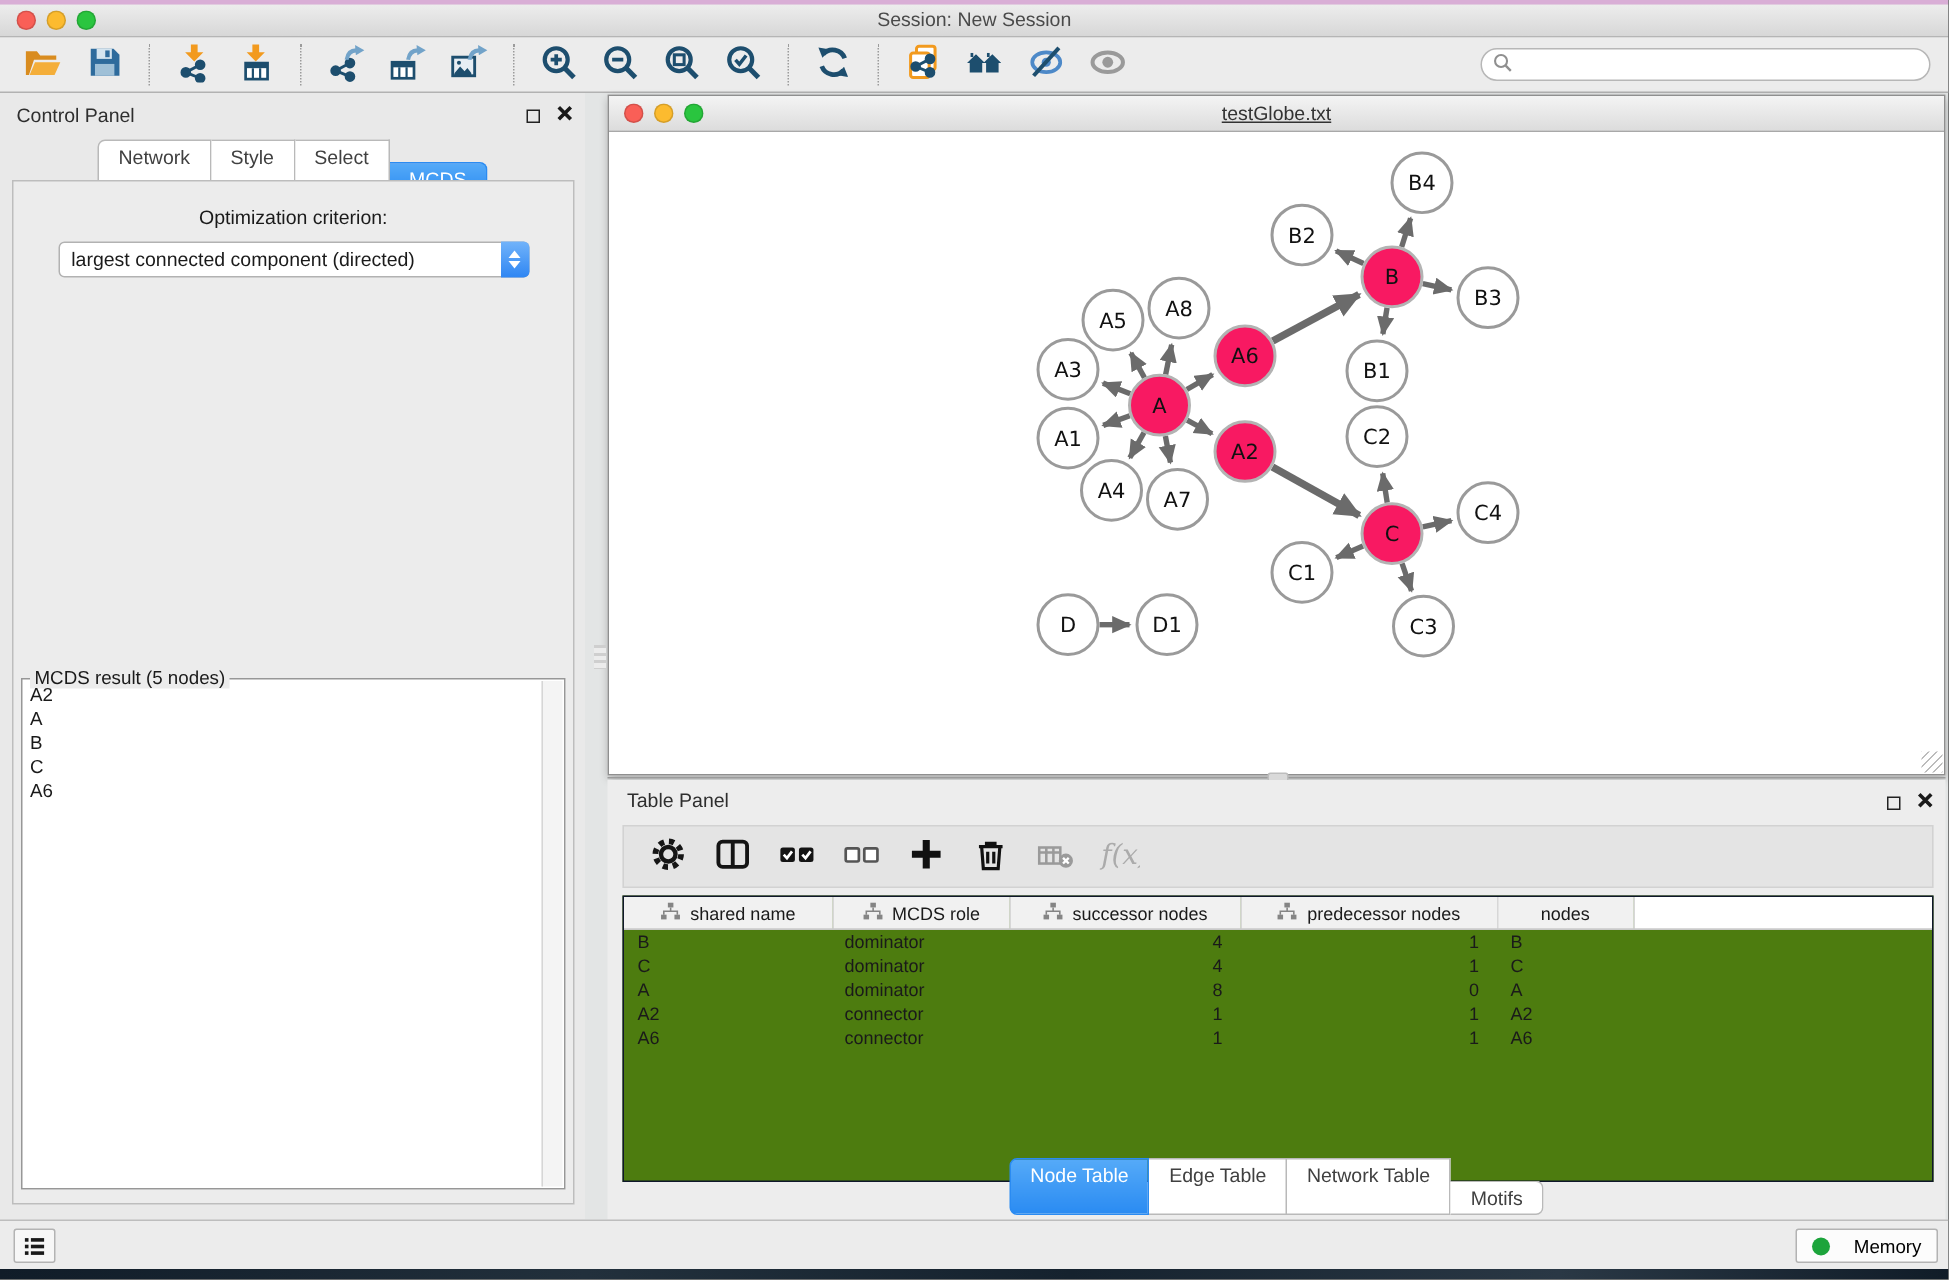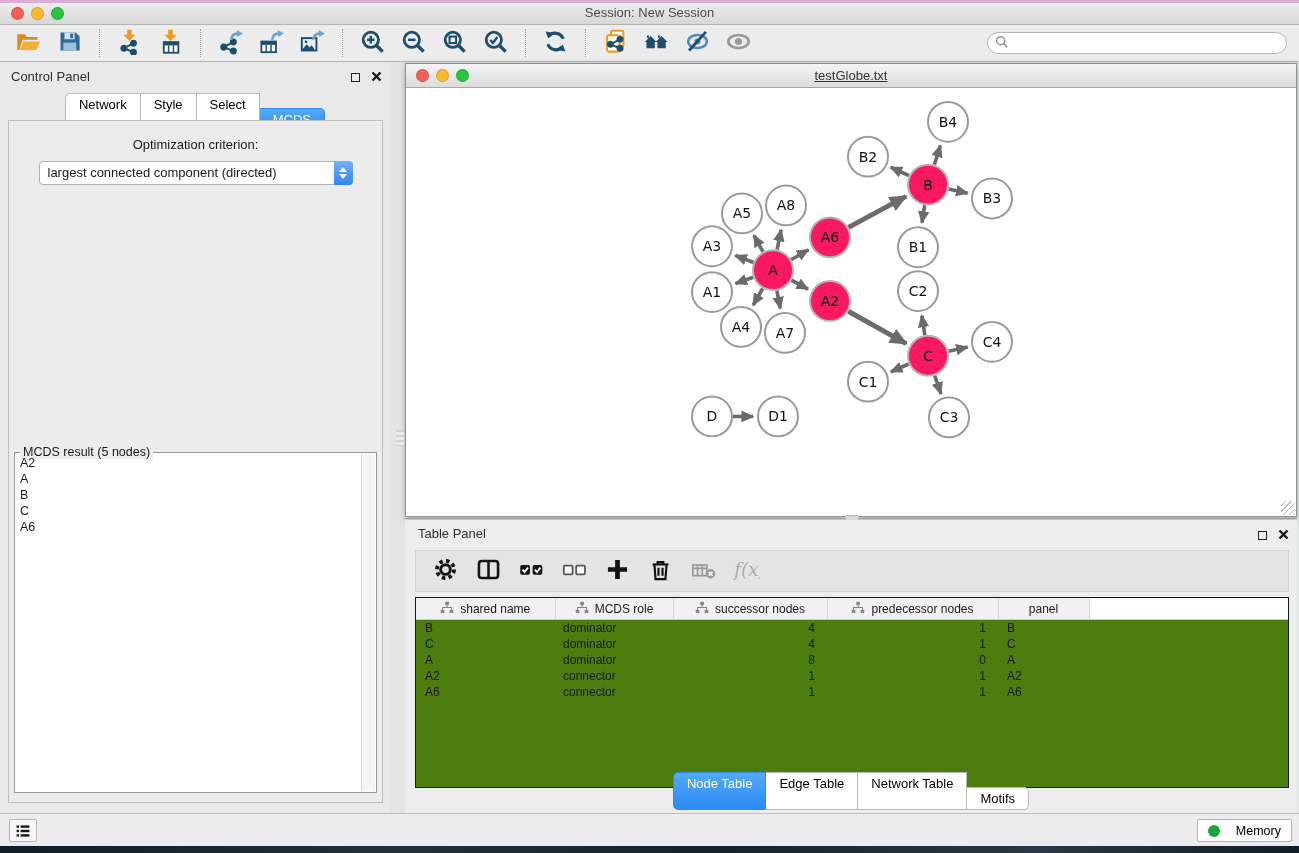--- a/index.html
+++ b/index.html
@@ -24,21 +24,21 @@
   .search-glass{position:absolute;left:8px;top:3px;pointer-events:none;}
   
   .panel-header-text{font-size:13px;color:#2e2e2e;}
   .mini-icons{position:absolute;right:8px;top:6px;display:flex;gap:11px;align-items:center;}
   .float-box{width:9px;height:9px;border:1.6px solid #222;box-sizing:border-box;display:inline-block;}
   
   .control-panel{position:absolute;top:62px;left:0;width:390px;bottom:40px;background:#e9e9e9;}
   .cp-header{position:relative;height:26px;}
   .cp-header .panel-header-text{position:absolute;left:11px;top:7px;}
   .seg-tabs{display:flex;justify-content:center;margin-top:5px;}
-  .seg{background:#fff;border:1px solid #b9b9b9;border-left:none;font-size:13px;padding:3px 13px;color:#000000;}
+  .seg{background:#fff;border:1px solid #b9b9b9;border-left:none;font-size:13px;padding:3px 13px;color:#404040;}
   .seg:first-child{border-left:1px solid #b9b9b9;border-radius:5px 0 0 5px;}
   .seg:last-child{border-radius:0 5px 5px 0;margin-top:15px;}
   .seg.selected{background:linear-gradient(#55aaf8,#2a8bf2);border-color:#2a8bf2;color:#fff;}
   .cp-body{position:absolute;top:58px;left:8px;right:7px;bottom:10px;border:1px solid #bdbdbd;background:#ececec;}
   .opt-label{text-align:center;margin-top:16px;font-size:13px;}
   .dropdown{width:314px;height:24px;margin:9px auto 0;background:#fff;border:1px solid #b2b2b2;border-radius:4px;
             position:relative;font-size:13px;line-height:22px;padding-left:8px;box-sizing:border-box;}
   .stepper{position:absolute;right:-1px;top:-1px;width:19px;height:24px;border-radius:0 4px 4px 0;
            background:linear-gradient(#71b3fa,#2f86f3);display:flex;flex-direction:column;align-items:center;justify-content:center;gap:2px;}
   .chev{width:0;height:0;border-left:4px solid transparent;border-right:4px solid transparent;}
@@ -549,21 +549,21 @@
                       </g>
                       <g stroke="#858585" stroke-width="1.2" fill="none">
                         <path d="M8.1 4.1V7M2.9 9.6V7h10.3v2.6"></path>
                       </g>
                     </svg></span>
                   <span>predecessor nodes</span>
                 </span>
               </th>
               <th>
                 <span class="th-inner">
-                  <span>panel</span>
+                  <span>nodes</span>
                 </span>
               </th>
               <th class="filler"></th>
             </tr>
           </thead>
           <tbody>
             <tr>
               <td class="c0">B</td>
               <td class="c1">dominator</td>
               <td class="c2 num">4</td>

